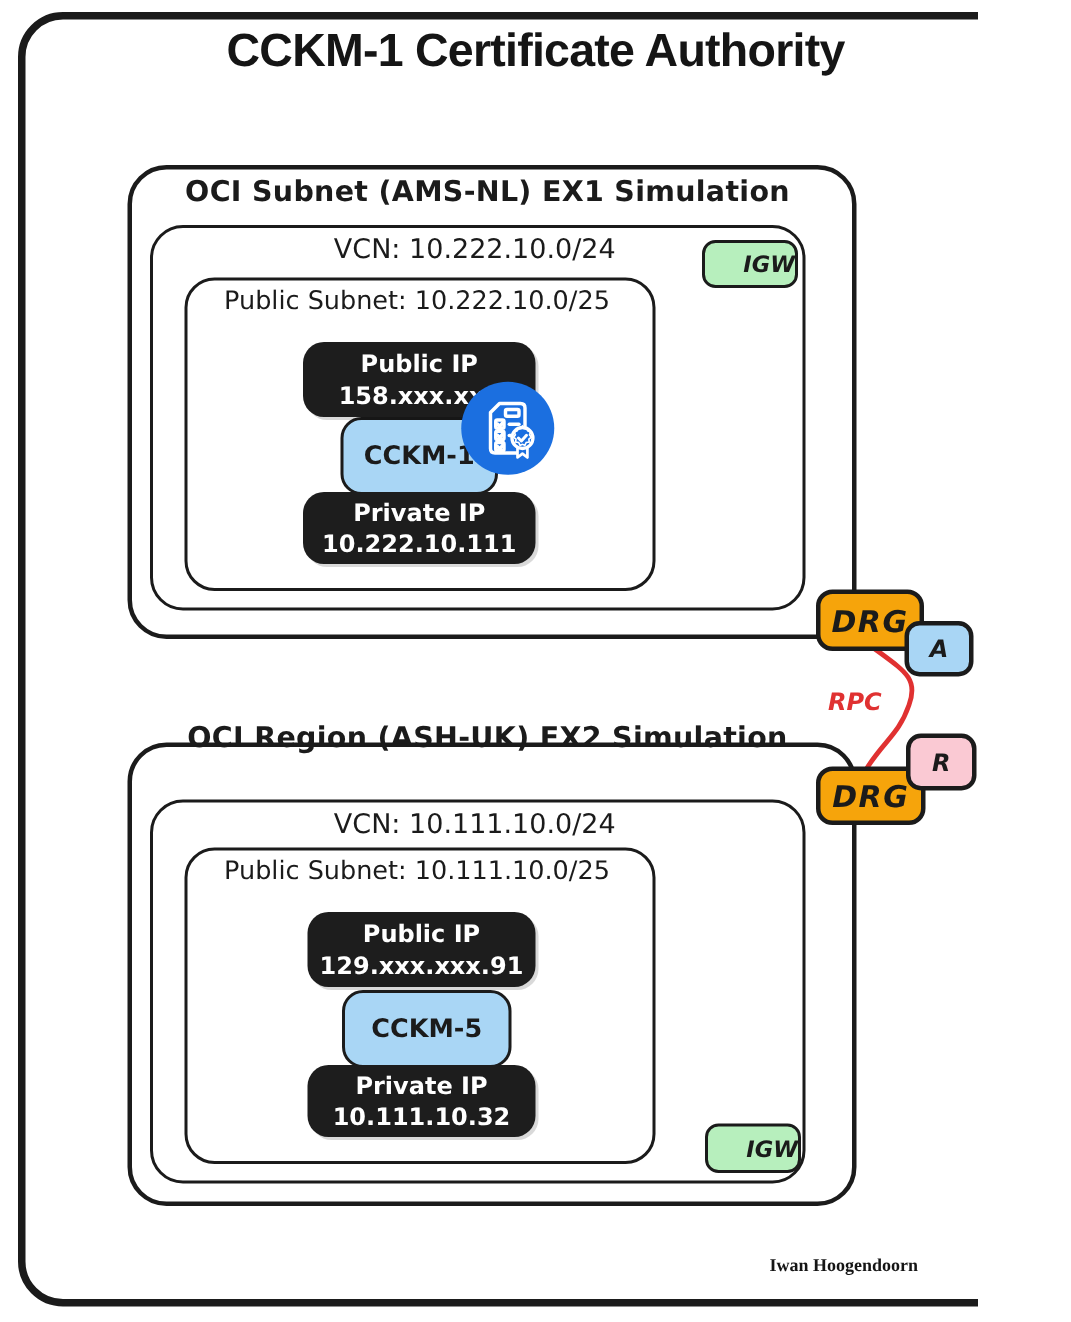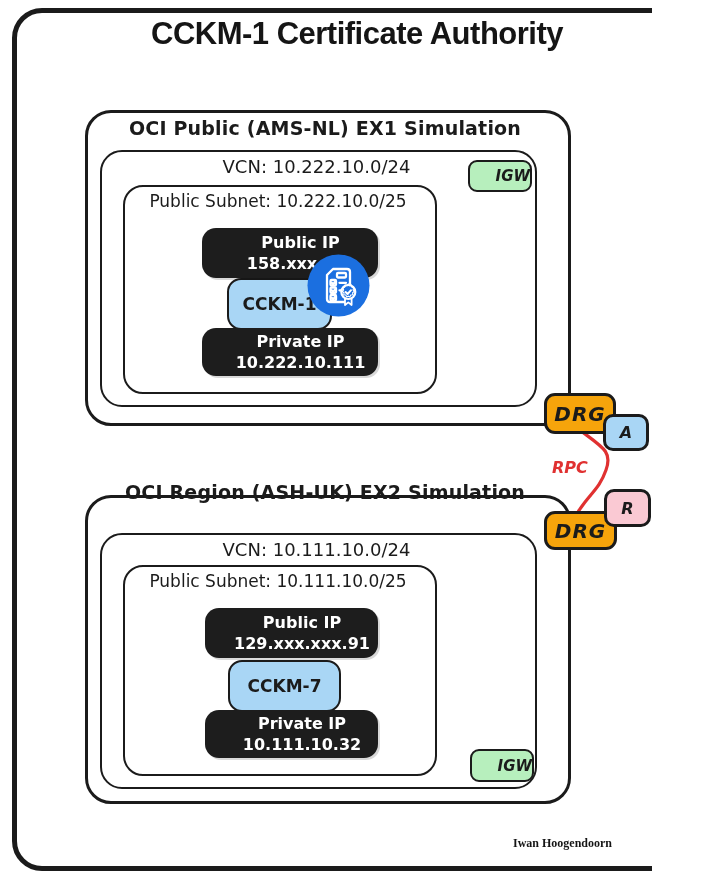--- a/index.html
+++ b/index.html
@@ -16,21 +16,21 @@
          letter-spacing:-0.5px;color:#151515;}
   .box{position:absolute;border:3px solid var(--ink);border-radius:26px;background:transparent;}
   .box.thin{border-width:2.5px;}
   .lbl{position:absolute;text-align:center;color:var(--ink);}
   .lbl.region{font-size:19px;font-weight:600;letter-spacing:0.2px;}
   .lbl.net{font-size:18px;font-weight:500;}
   .lbl.subnet{font-size:17px;font-weight:500;}
   .pill{position:absolute;display:flex;flex-direction:column;align-items:center;
         justify-content:center;text-align:center;border-radius:14px;}
   .pill.black{background:var(--box-black);color:#fff;font-weight:600;font-size:16px;
-              line-height:21px;z-index:4;box-shadow:2px 2px 0 rgba(0,0,0,.15);padding-left:21px;}
+              line-height:21px;z-index:4;box-shadow:2px 2px 0 rgba(0,0,0,.15);}
   .pill.blue{background:var(--light-blue);border:2.5px solid var(--ink);
              color:var(--ink);font-size:17px;font-weight:600;z-index:3;}
   .badge{position:absolute;display:flex;align-items:center;justify-content:center;
          border:2.5px solid var(--ink);border-radius:9px;font-style:italic;
          font-weight:600;color:var(--ink);}
   .badge.igw{background:var(--green);font-size:15px;justify-content:flex-end;}
   .badge.drg{background:var(--orange);border-width:3px;border-radius:11px;
              font-size:20px;letter-spacing:1px;z-index:6;}
   .badge.peer{border-width:3px;border-radius:10px;font-size:16px;z-index:7;}
   .badge.peerA{background:var(--light-blue);}
@@ -47,21 +47,21 @@
 </head>
 <body>
 
 <div class="canvas">
 
   <div class="outer"></div>
 
   <div class="title">CCKM-1 Certificate Authority</div>
 
   <div class="box" style="left:85px;top:110px;width:480px;height:310px;"></div>
-  <div class="lbl region" style="left:85px;top:117px;width:480px;">OCI Public (AMS-NL) EX1 Simulation</div>
+  <div class="lbl region" style="left:85px;top:117px;width:480px;">OCI Subnet (AMS-NL) EX1 Simulation</div>
 
   <div class="box thin" style="left:100px;top:150px;width:433px;height:253px;border-radius:22px;"></div>
   <div class="lbl net" style="left:100px;top:156px;width:433px;">VCN: 10.222.10.0/24</div>
 
   <div class="badge igw" style="left:468px;top:160px;width:60px;height:28px;">
     <span>IGW</span>
   </div>
 
   <div class="box thin" style="left:123px;top:185px;width:310px;height:205px;border-radius:20px;"></div>
   <div class="lbl subnet" style="left:123px;top:191px;width:310px;">Public Subnet: 10.222.10.0/25</div>
@@ -130,21 +130,21 @@
 
   <div class="box thin" style="left:123px;top:565px;width:310px;height:207px;border-radius:20px;"></div>
   <div class="lbl subnet" style="left:123px;top:571px;width:310px;">Public Subnet: 10.111.10.0/25</div>
 
   <div class="pill black" style="left:205px;top:608px;width:152px;height:50px;">
     <span>Public IP</span>
     <span>129.xxx.xxx.91</span>
   </div>
 
   <div class="pill blue" style="left:228px;top:660px;width:109px;height:48px;">
-    <span>CCKM-7</span>
+    <span>CCKM-5</span>
   </div>
 
   <div class="pill black" style="left:205px;top:710px;width:152px;height:48px;">
     <span>Private IP</span>
     <span>10.111.10.32</span>
   </div>
 
   <div class="badge igw" style="left:470px;top:749px;width:60px;height:29px;">
     <span>IGW</span>
   </div>

